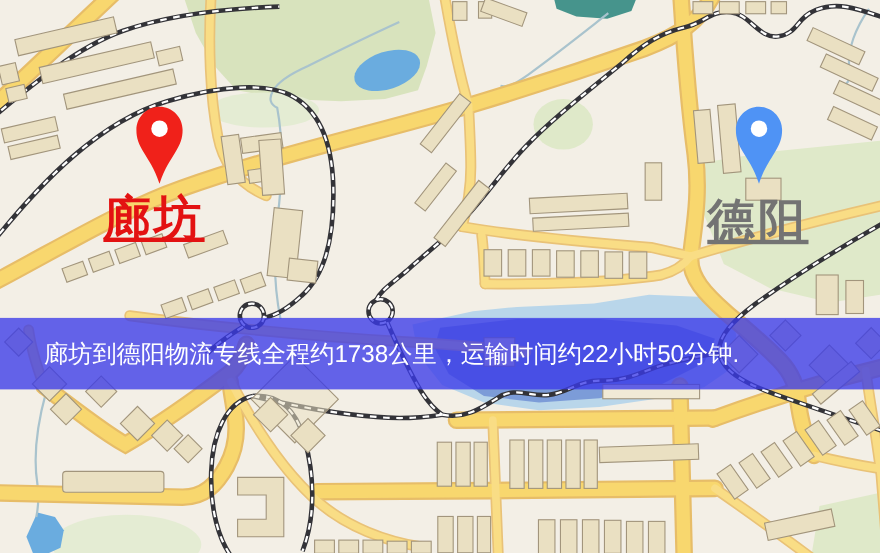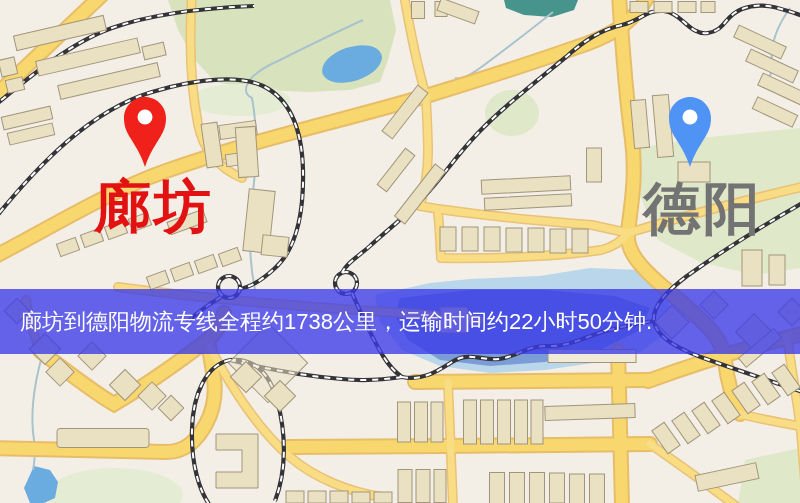--- a/index.html
+++ b/index.html
@@ -13,27 +13,27 @@
   .stream{fill:none;stroke:#a9c3cd;stroke-width:2;}
   .rc{fill:none;stroke:#e7bd68;stroke-linecap:round;stroke-width:16;}
   .rf{fill:none;stroke:#f8d76e;stroke-linecap:round;stroke-width:12;}
   .rcm{fill:none;stroke:#e9c277;stroke-linecap:round;stroke-width:10;}
   .rfm{fill:none;stroke:#f9dd85;stroke-linecap:round;stroke-width:7;}
   .rail{fill:none;stroke:#333338;stroke-width:4.2;}
   .raild{fill:none;stroke:#ffffff;stroke-width:2;stroke-dasharray:6 6;}
   .bldg rect,.bldg path{fill:#eae0c2;stroke:#a2957c;stroke-width:1;}
   .bldg .lite{fill:#f1ead6;}
   
-  .city-label{position:absolute;font-size:57px;font-weight:bold;letter-spacing:3px;line-height:1;}
+  .city-label{position:absolute;font-size:43px;font-weight:bold;letter-spacing:3px;line-height:1;text-decoration:underline;}
   .label-origin{left:94px;top:178px;color:#e31212;}
   .label-dest{left:643px;top:180px;color:#737373;}
   
   .banner{position:absolute;left:0;top:289px;width:800px;height:65px;
           background:rgba(58,58,232,0.78);display:flex;align-items:center;}
-  .banner-text{color:#ffffff;font-size:22px;letter-spacing:0px;padding-left:20px;white-space:nowrap;}
+  .banner-text{color:#ffffff;font-size:22px;letter-spacing:0px;padding-left:40px;white-space:nowrap;}
 </style>
 </head>
 <body>
 
 <div class="stage">
 <svg width="800" height="503" viewBox="0 0 800 503">
 
   <rect x="0" y="0" width="800" height="503" fill="#f3efe6"></rect>
 
   <g>

